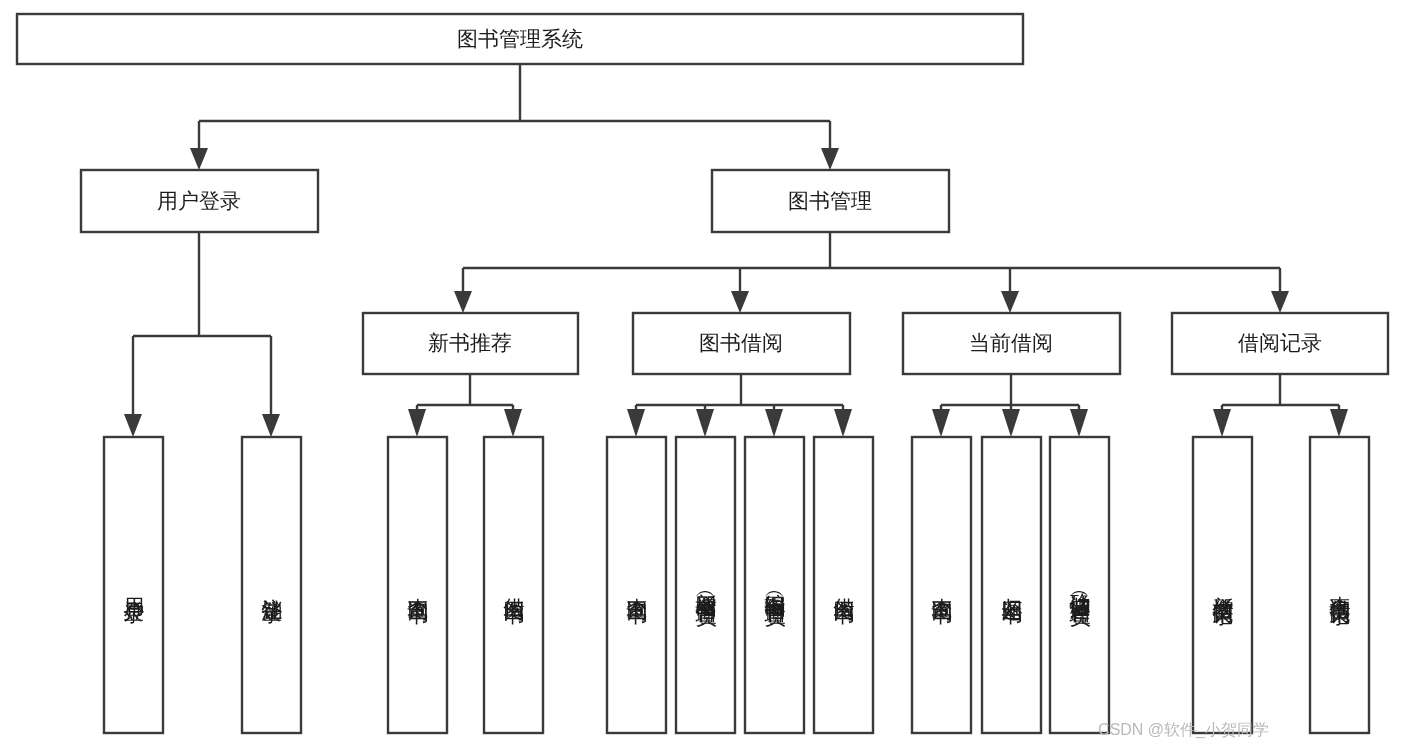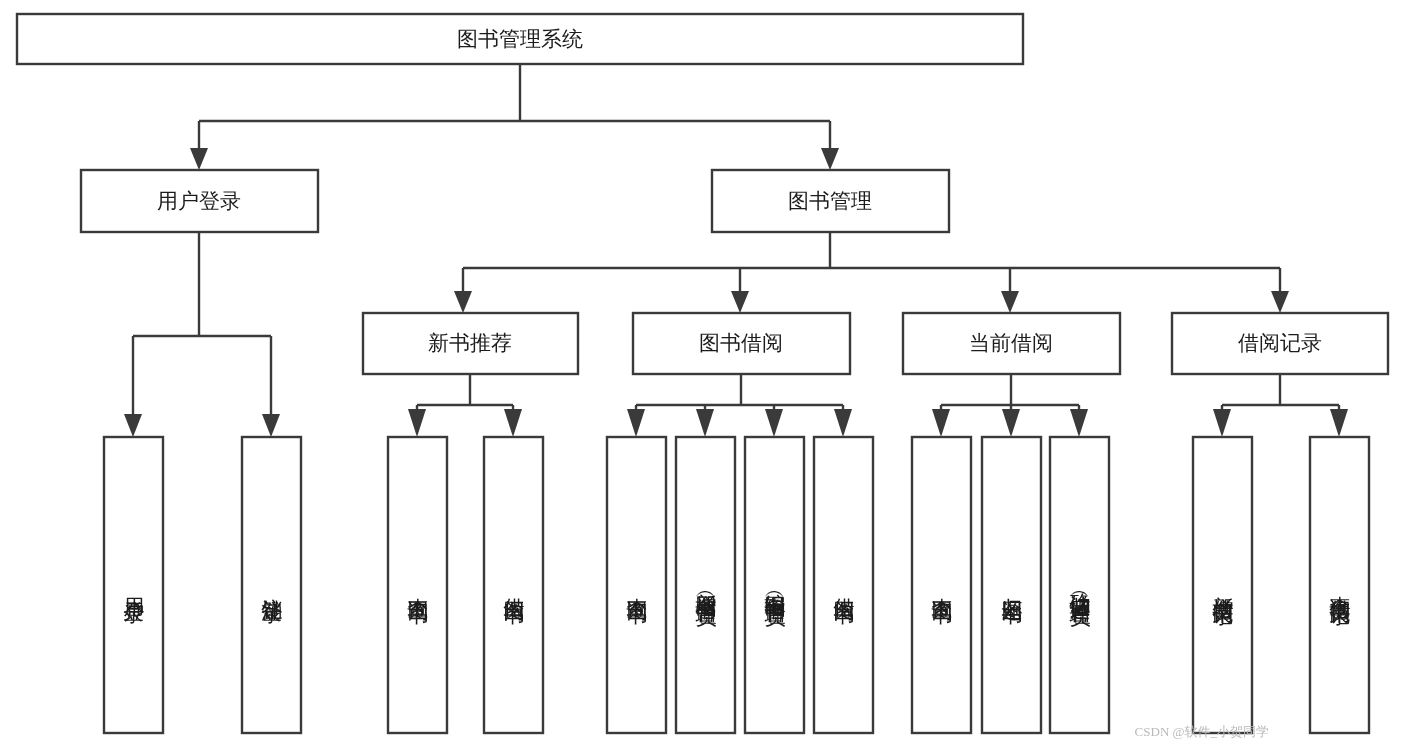--- a/index.html
+++ b/index.html
@@ -67,22 +67,22 @@
     width: 100%;
     height: 100%;
     display: flex;
     align-items: center;
     justify-content: center;
   }
   .watermark {
     position: absolute;
     right: 10px;
     bottom: 6px;
-    font-family: Liberation Serif, serif;
-    font-size: 13px;
+    font-family: Liberation Sans, sans-serif;
+    font-size: 16px;
     color: #b9b9b9;
     white-space: nowrap;
     pointer-events: none;
     user-select: none;
   }
 </style>
 </head>
 <body>
 
 <div id="diagram-root">

